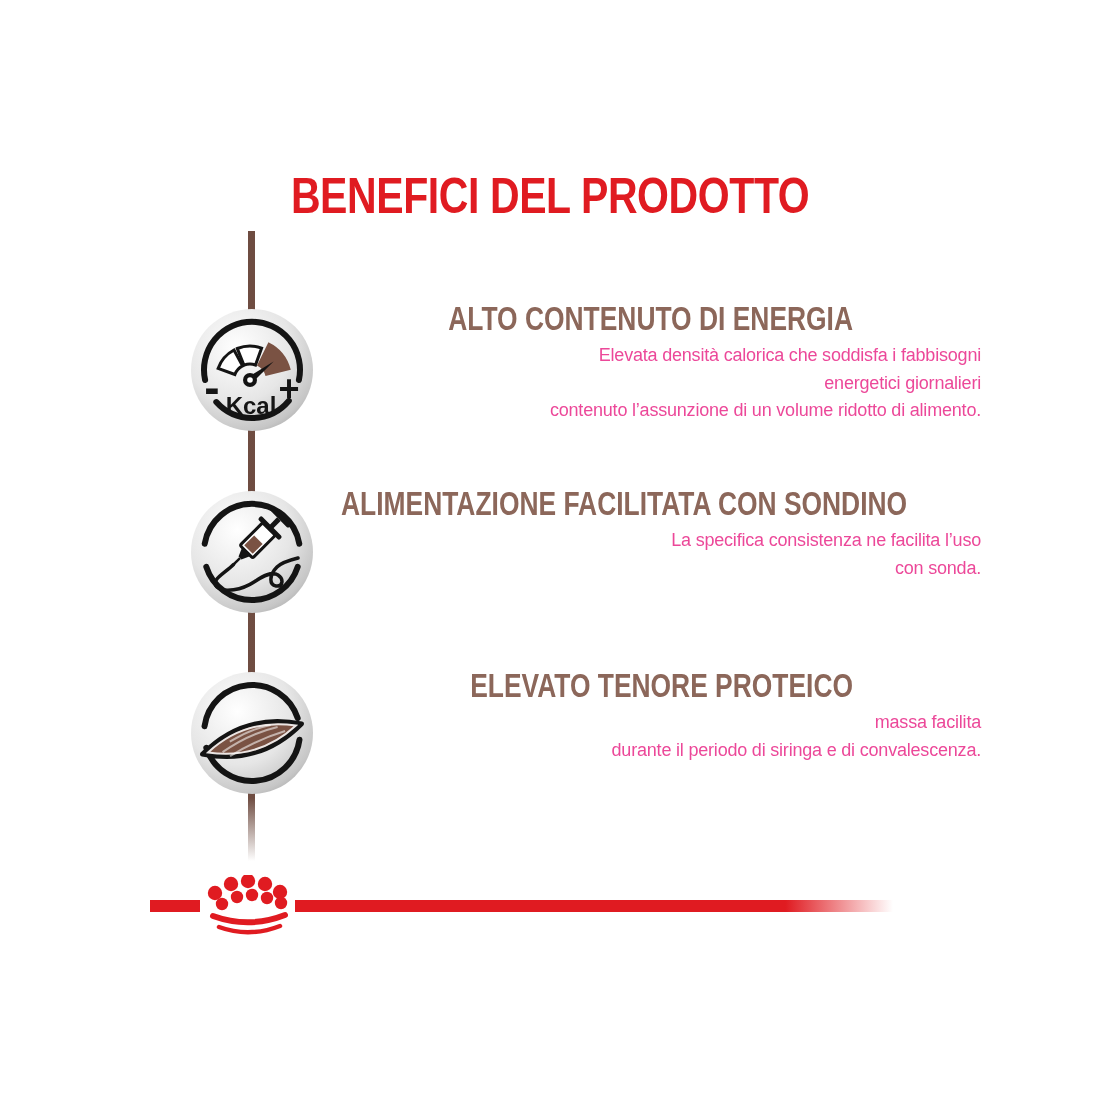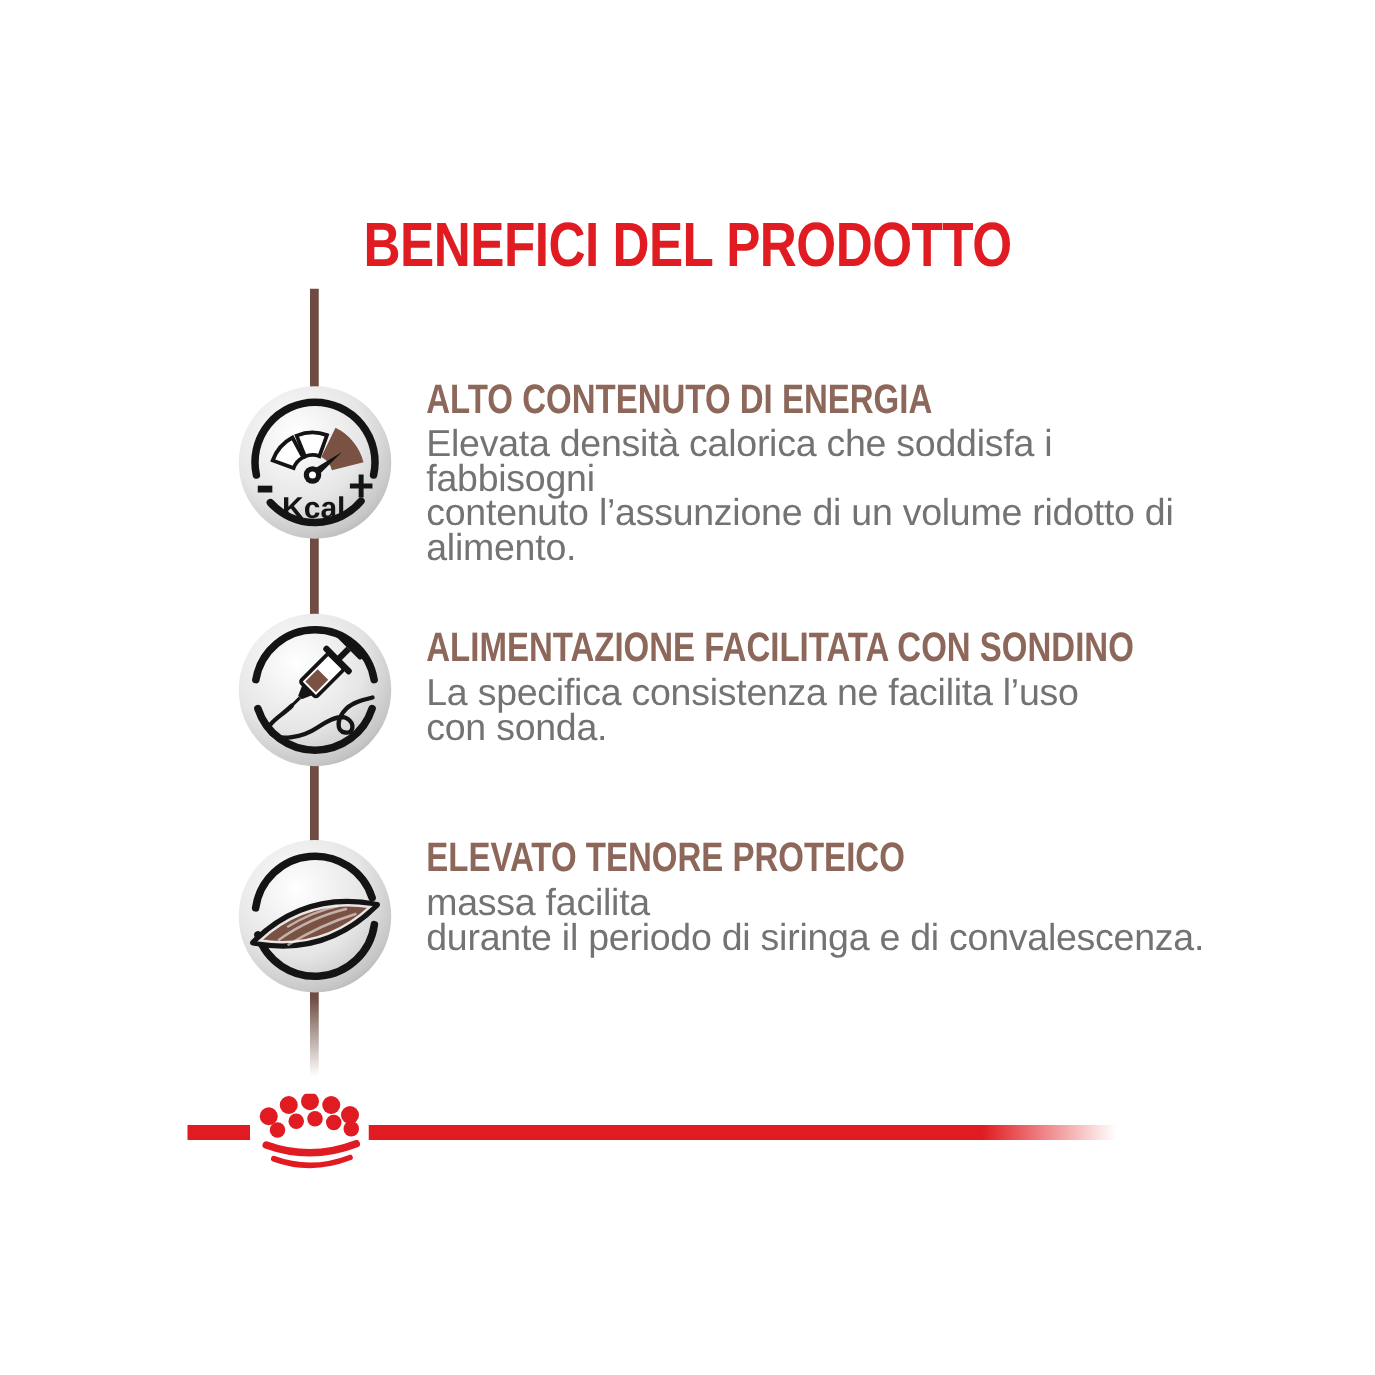--- a/index.html
+++ b/index.html
@@ -21,27 +21,27 @@
     position:absolute;left:248px;top:231px;width:7px;height:630px;
     background:linear-gradient(to bottom,#6e4c41 0%,#6f4d42 90%,rgba(110,76,65,0) 100%);
   }
 
   
   .icon{position:absolute;left:190px;width:124px;height:124px;}
   .icon svg{display:block;width:124px;height:124px;}
   #icon1{top:308px}#icon2{top:490px}#icon3{top:671px}
 
   
-  .benefit-text{position:absolute;left:341px;width:640px;}
-  #text1{top:301px}#text2{top:500px}#text3{top:668px}
+  .benefit-text{position:absolute;left:341px;width:640px;text-align:right;}
+  #text1{top:301px}#text2{top:486px}#text3{top:668px}
   .benefit-heading{
     font-weight:bold;font-size:33px;line-height:36px;color:#8c675a;
     transform:scaleX(0.80);transform-origin:left center;white-space:nowrap;margin:0 0 5px 0;
   }
-  .benefit-body{font-size:30px;line-height:27.5px;color:#737373;letter-spacing:-0.2px;}
+  .benefit-body{font-size:18px;line-height:27.5px;color:#ec4899;letter-spacing:-0.2px;}
 
   
   .line-left{position:absolute;left:150px;top:900px;width:50px;height:12px;background:#e01b21;}
   .line-right{
     position:absolute;left:295px;top:900px;width:598px;height:12px;
     background:linear-gradient(to right,#e01b21 0%,#e01b21 82%,rgba(224,27,33,0) 100%);
   }
   .crown{position:absolute;left:200px;top:875px;width:100px;height:66px;}
   .crown svg{display:block;width:100px;height:66px;}
 </style>
@@ -125,20 +125,21 @@
         <path d="M 16 68 Q 62 46 108 68 Q 62 90 16 68 Z" fill="none" stroke="#ffffff" stroke-width="2" opacity="0.85"></path>
         <path d="M 30 72 Q 60 62 90 64 M 36 78 Q 66 70 96 70 M 40 64 Q 64 58 84 60" fill="none" stroke="#ffffff" stroke-width="2" opacity="0.55"></path>
       </g>
     </svg>
   </div>
 
   <section class="benefit-text" id="text1">
     <h2 class="benefit-heading">ALTO CONTENUTO DI ENERGIA</h2>
     <div class="benefit-body">
       <div>Elevata densità calorica che soddisfa i fabbisogni</div>
+      <div>energetici giornalieri</div>
       <div>contenuto l’assunzione di un volume ridotto di alimento.</div>
     </div>
   </section>
 
   <section class="benefit-text" id="text2">
     <h2 class="benefit-heading">ALIMENTAZIONE FACILITATA CON SONDINO</h2>
     <div class="benefit-body">
       <div>La specifica consistenza ne facilita l’uso</div>
       <div>con sonda.</div>
     </div>

